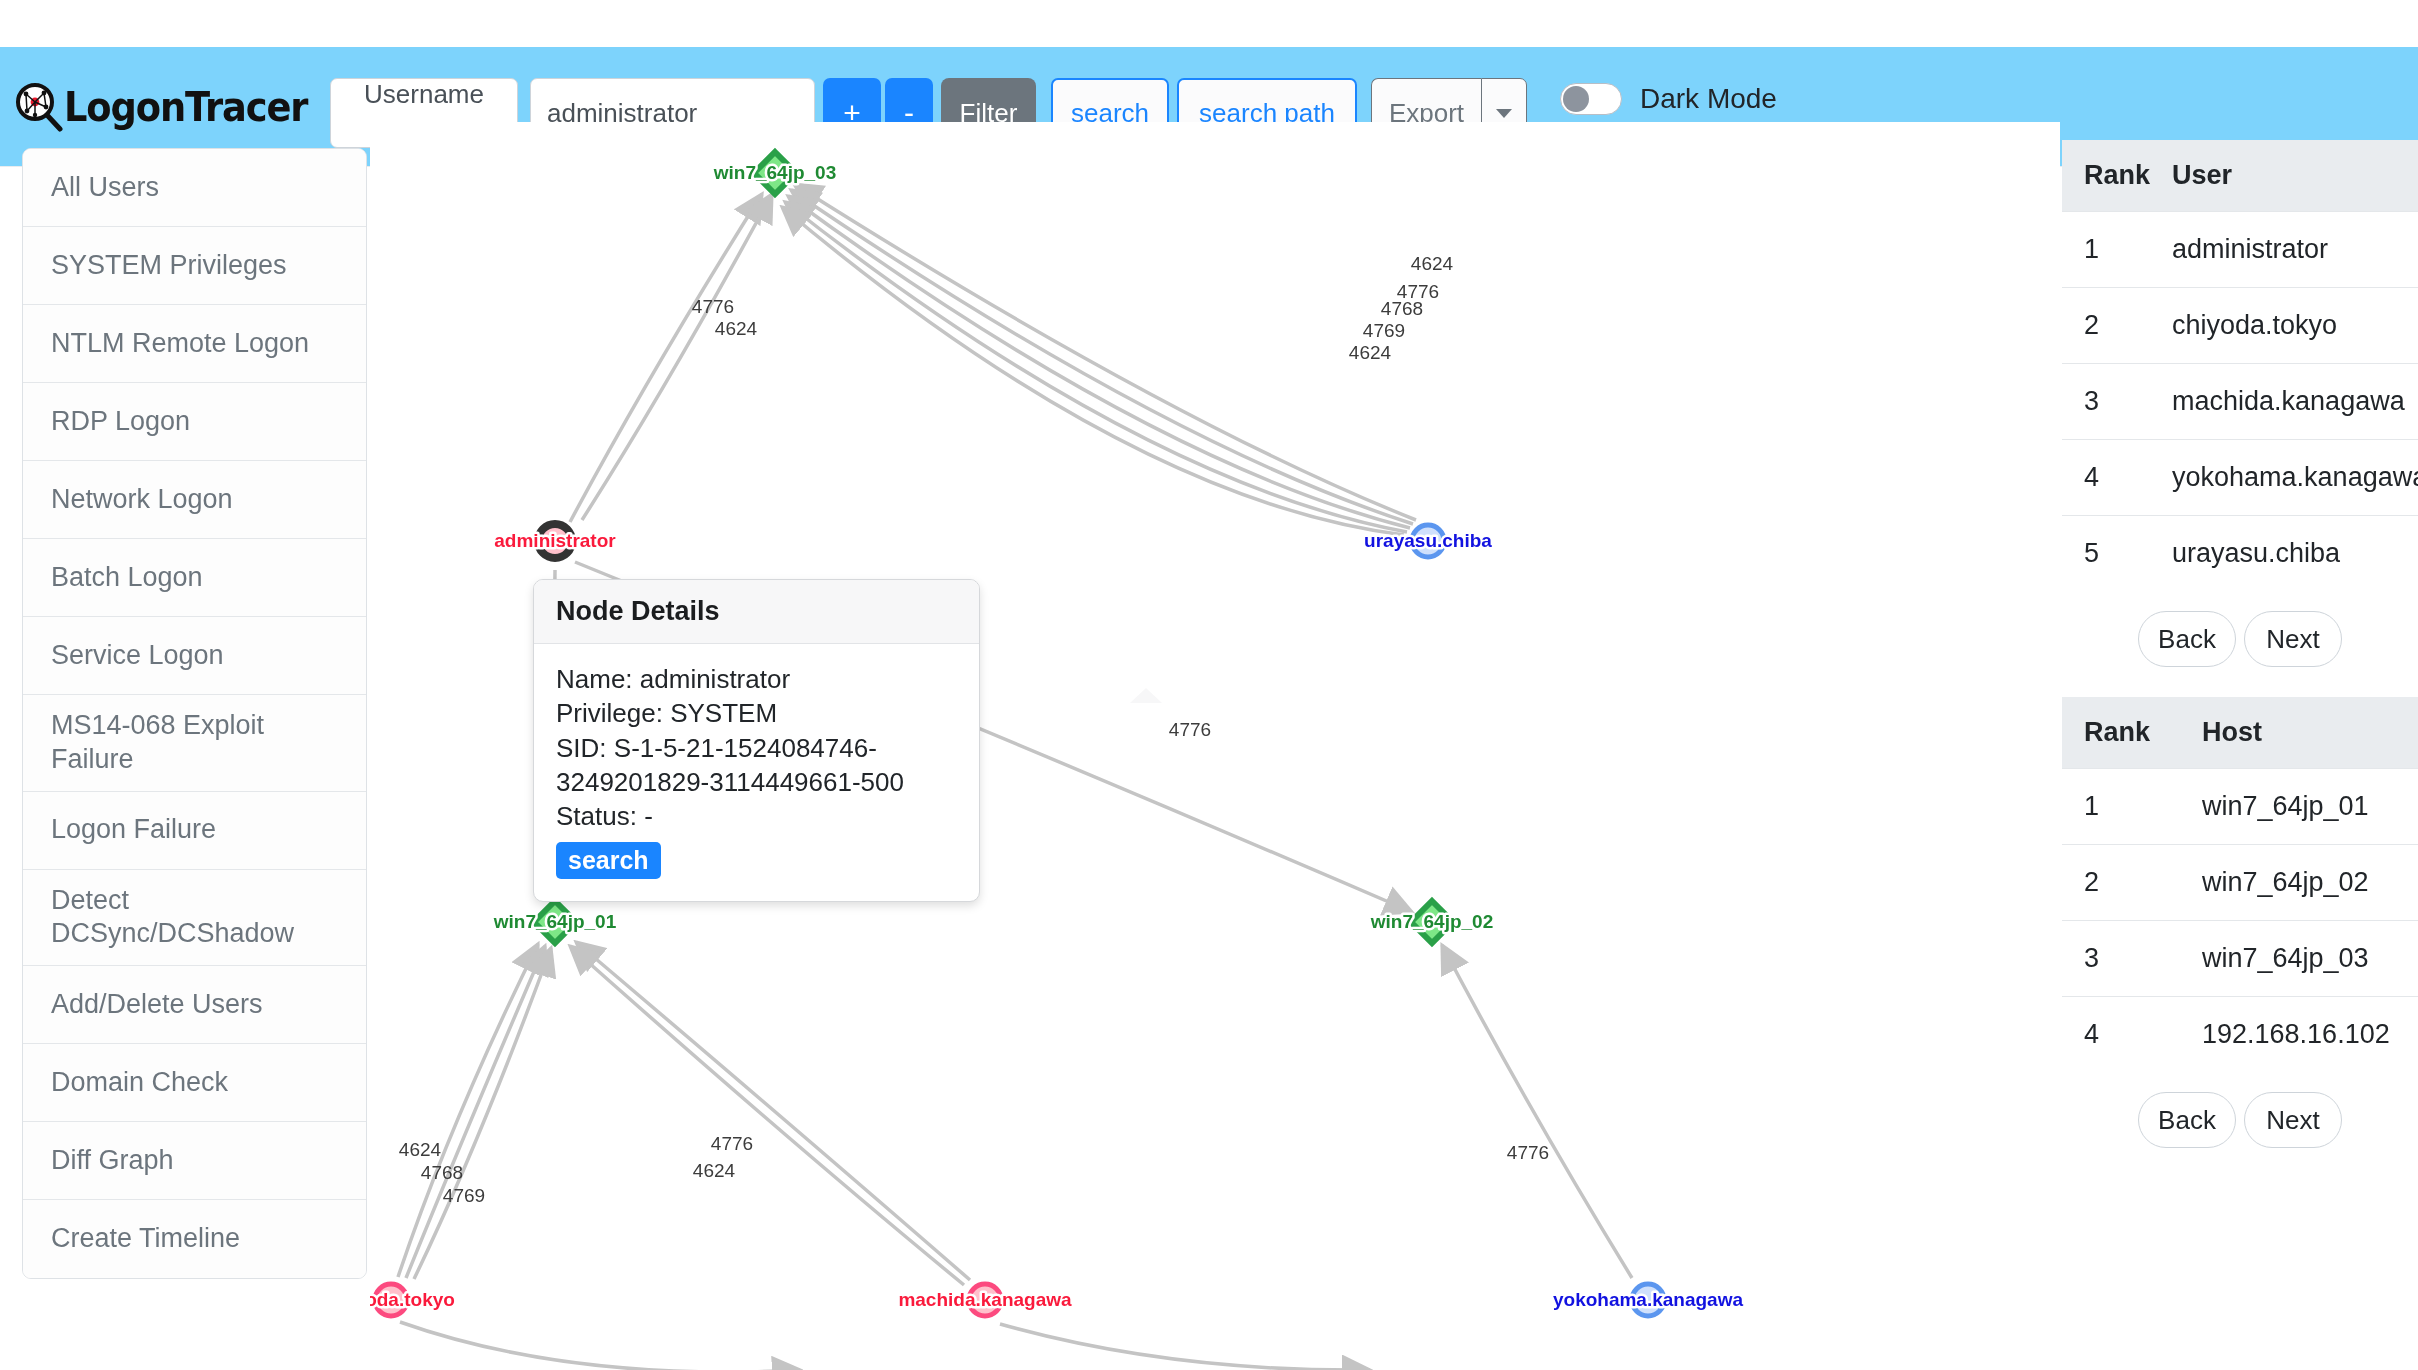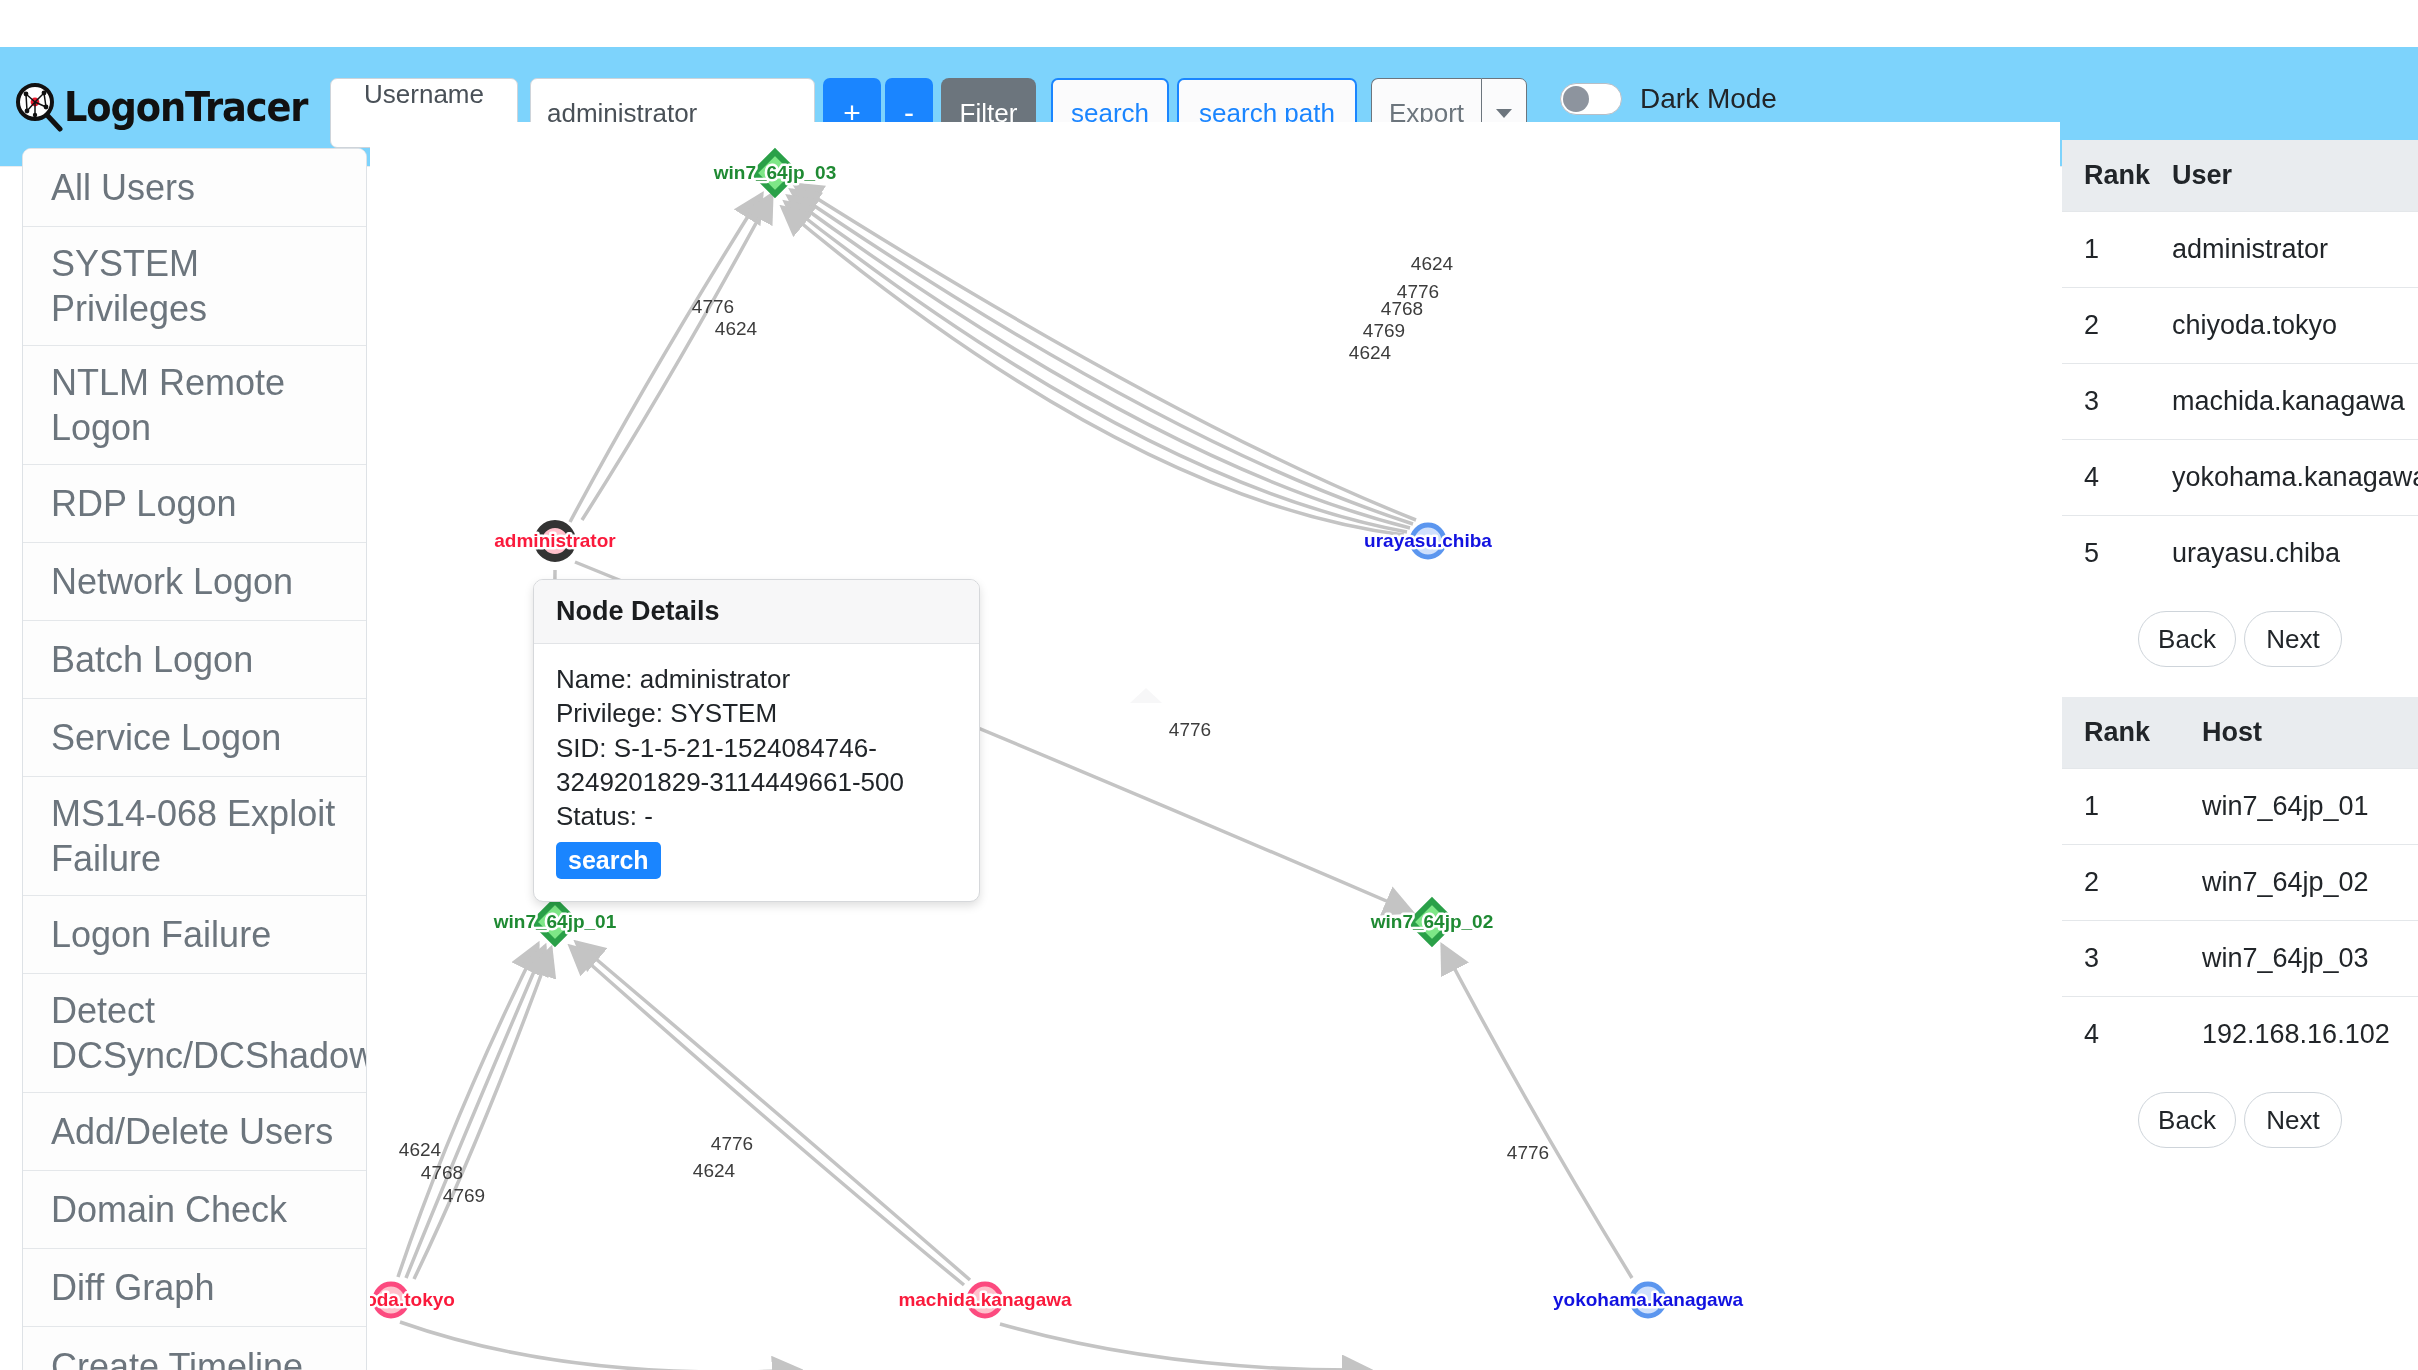--- a/index.html
+++ b/index.html
@@ -83,21 +83,21 @@
 
   
   #sidebar {
     position: absolute; left: 22px; top: 148px;
     width: 345px;
     border: 1px solid #dee2e6; border-radius: 9px;
     background: #fff; overflow: hidden;
   }
   .side-item {
     min-height: 78px; display: flex; align-items: center;
-    padding: 14px 28px; font-size: 36px; color: #6c757d;
+    padding: 14px 28px; font-size: 27px; color: #6c757d;
     border-bottom: 1px solid #e4e7ea; background: #fdfdfd;
     cursor: pointer; line-height: 1.25;
   }
   .side-item:last-child { border-bottom: none; }
 
   
   #graph { position: absolute; left: 370px; top: 122px;
            width: 1690px; height: 1248px; background: #fff; overflow: hidden; }
   #graph-svg { position: absolute; left: 0; top: 0; }
 

